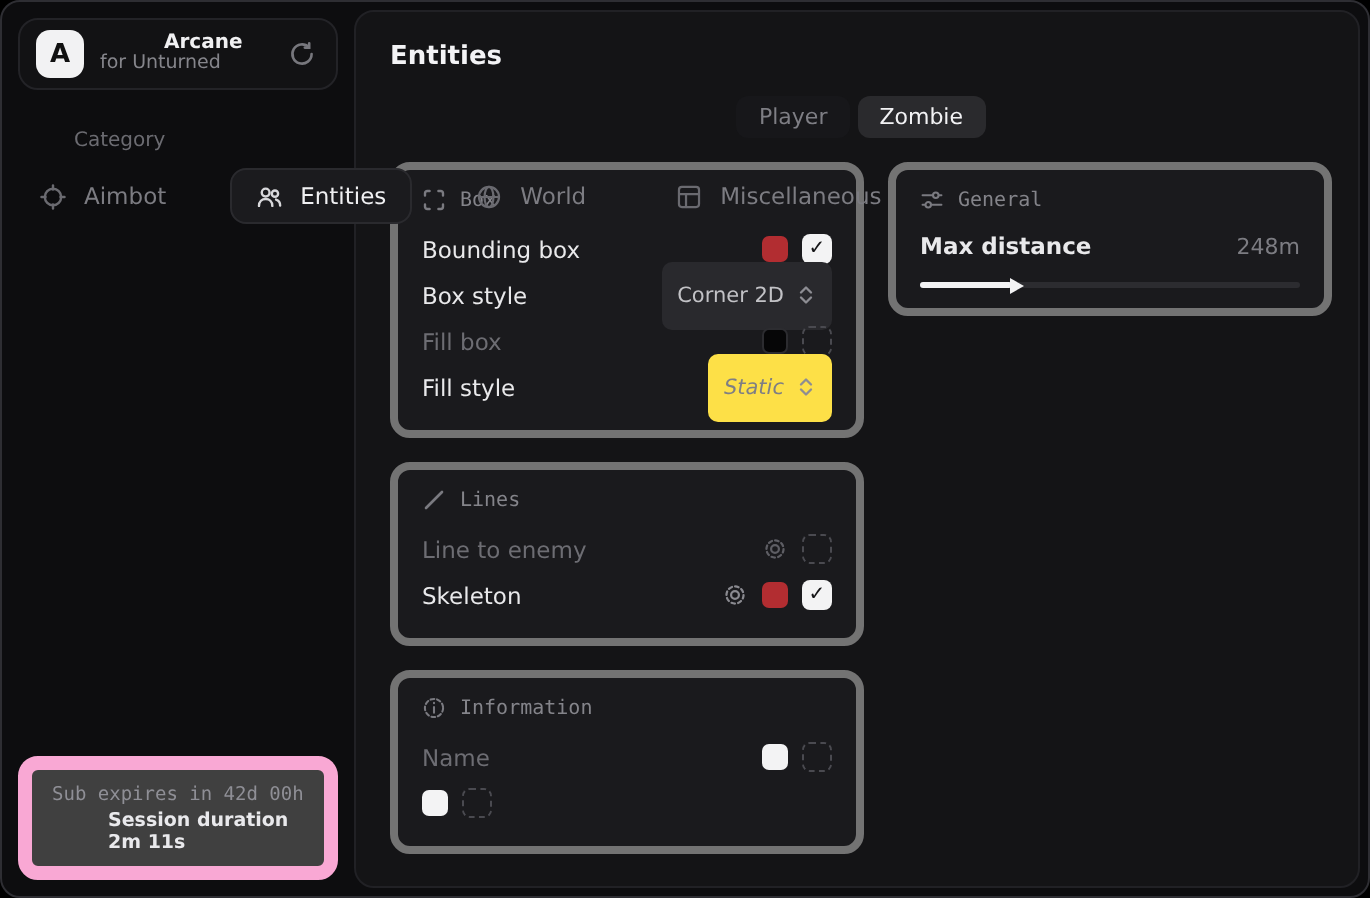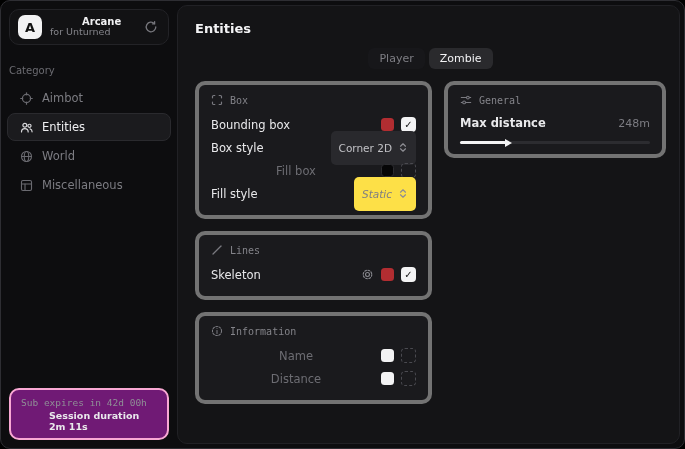--- a/index.html
+++ b/index.html
@@ -16,32 +16,32 @@
     background:#121214; display:flex; align-items:center; padding:0 8px; gap:8px;
   }
   .logo {
     width:24px; height:24px; border-radius:7px; background:#f2f2f3; color:#111;
     font-weight:bold; font-size:13px; display:flex; align-items:center; justify-content:center;
   }
   .app-meta { flex:1; line-height:1.15; }
   .app-title { color:#f0f0f2; font-size:10px; font-weight:bold;margin-left:32px; }
   .app-sub { color:#85858b; font-size:9.5px; }
   .icon-btn { color:#77777d; display:flex; align-items:center; justify-content:center; width:18px; height:18px; }
-  .category { color:#6b6b71; font-size:10px; margin:12px 0 8px 8px; }
-  .nav { display:flex; flex-direction:column; padding:0 6px; gap:1px; }
+  .category { color:#6b6b71; font-size:10px; margin:12px 0 8px 36px; }
+  .nav { display:flex; flex-direction:row; padding:0 6px; gap:19px; }
   .nav-item {
     height:28px; display:flex; align-items:center; gap:9px; padding:0 12px;
     border-radius:8px; border:1px solid transparent; color:#7c7c82; font-size:11.5px;
   }
   .nav-item .nico { color:#6a6a70; display:flex; }
   .nav-item.active { background:#1b1b1e; border-color:#2a2a2e; color:#f0f0f2; }
   .nav-item.active .nico { color:#d8d8db; }
   .status-card {
-    position:absolute; left:8px; right:8px; bottom:8px; border:2px solid #f9a8d4;
-    border-radius:10px; background:#701a75; padding:7px 10px 6px;
+    position:absolute; left:8px; right:8px; bottom:8px; border:7px solid #f9a8d4;
+    border-radius:10px; background:#404040; padding:7px 10px 6px;
   }
   .status-l1 { font-family:"DejaVu Sans Mono","Liberation Mono",monospace; color:#8f8f96; font-size:9.5px; margin-bottom:2px; }
   .status-l2 { color:#e9e9ec; font-size:9.5px; font-weight:bold;margin-left:28px; }
   
   .main {
     flex:1; margin:4px 4px 4px 0; background:var(--panel-bg,#141416);
     border:1px solid #212125; border-radius:10px; padding:12px 13px 12px 10px; overflow:hidden;
   }
   .main-title { color:#f3f3f5; font-size:13px; font-weight:bold; margin:3px 0 12px 7px; }
   .tabs { display:flex; gap:4px; margin:0 0 12px 7px;justify-content:center; }
@@ -57,21 +57,21 @@
     background:var(--card-bg,#1a1a1d); border:4px solid #737373; border-radius:10px;
     padding:9px 12px 10px;
   }
   .card-head {
     display:flex; align-items:center; gap:7px; color:#84848a;
     font-family:"DejaVu Sans Mono","Liberation Mono",monospace; font-size:10px; margin-bottom:7px;
   }
   .card-head .cico { display:flex; color:#7a7a80; }
   .row { height:23px; display:flex; align-items:center; }
   .row-label { font-size:11.5px; color:#e9e9eb; flex:1; }
-  .row.dim .row-label { color:#6d6d73;text-align:center; }
+  .row.dim .row-label { color:#6d6d73; }
   .row-right { display:flex; align-items:center; gap:7px; }
   .swatch { width:13px; height:13px; border-radius:3.5px; }
   .swatch-red { background:var(--accent-red,#b22d31); }
   .swatch-black { background:var(--swatch-black,#060607); border:1px solid #2c2c30; }
   .swatch-white { background:var(--swatch-white,#f3f3f4); }
   .checkbox { width:15px; height:15px; border-radius:4px; display:flex; align-items:center; justify-content:center; }
   .checkbox.checked { background:#f3f3f4; color:#141416; font-size:10px; font-weight:bold; }
   .checkbox.unchecked { border:1px dashed #4a4a50; background:transparent; }
   .dropdown {
     height:34px; padding:0 8px; border-radius:5px; background:#29292d;
@@ -237,20 +237,32 @@
 
         <div class="card">
           <div class="card-head">
             <span class="cico">
               <svg width="12" height="12" viewBox="0 0 12 12" fill="none" stroke="currentColor" stroke-width="1.3" stroke-linecap="round">
                 <line x1="2" y1="10" x2="10" y2="2"></line>
               </svg>
             </span>
             <span>Lines</span>
           </div>
+          <div class="row dim">
+            <span class="row-label">Line to enemy</span>
+            <span class="row-right">
+              <span class="gear-sm">
+                <svg width="13" height="13" viewBox="0 0 14 14" fill="none" stroke="currentColor" stroke-width="1.2" stroke-linecap="round">
+                  <circle cx="7" cy="7" r="2.1"></circle>
+                    <circle cx="7" cy="7" r="4.6" stroke-dasharray="1.9 1.7"></circle>
+                </svg>
+              </span>
+              <span class="checkbox unchecked"></span>
+            </span>
+          </div>
           <div class="row">
             <span class="row-label">Skeleton</span>
             <span class="row-right">
               <span class="gear-sm">
                 <svg width="13" height="13" viewBox="0 0 14 14" fill="none" stroke="currentColor" stroke-width="1.2" stroke-linecap="round">
                   <circle cx="7" cy="7" r="2.1"></circle>
                     <circle cx="7" cy="7" r="4.6" stroke-dasharray="1.9 1.7"></circle>
                 </svg>
               </span>
               <span class="swatch swatch-red"></span>
@@ -271,21 +283,20 @@
             <span>Information</span>
           </div>
           <div class="row dim">
             <span class="row-label">Name</span>
             <span class="row-right">
               <span class="swatch swatch-white"></span>
               <span class="checkbox unchecked"></span>
             </span>
           </div>
           <div class="row dim">
-            <span class="row-label">Distance</span>
             <span class="row-right">
               <span class="swatch swatch-white"></span>
               <span class="checkbox unchecked"></span>
             </span>
           </div>
         </div>
 
       </div>
 
       <div class="col-right">

